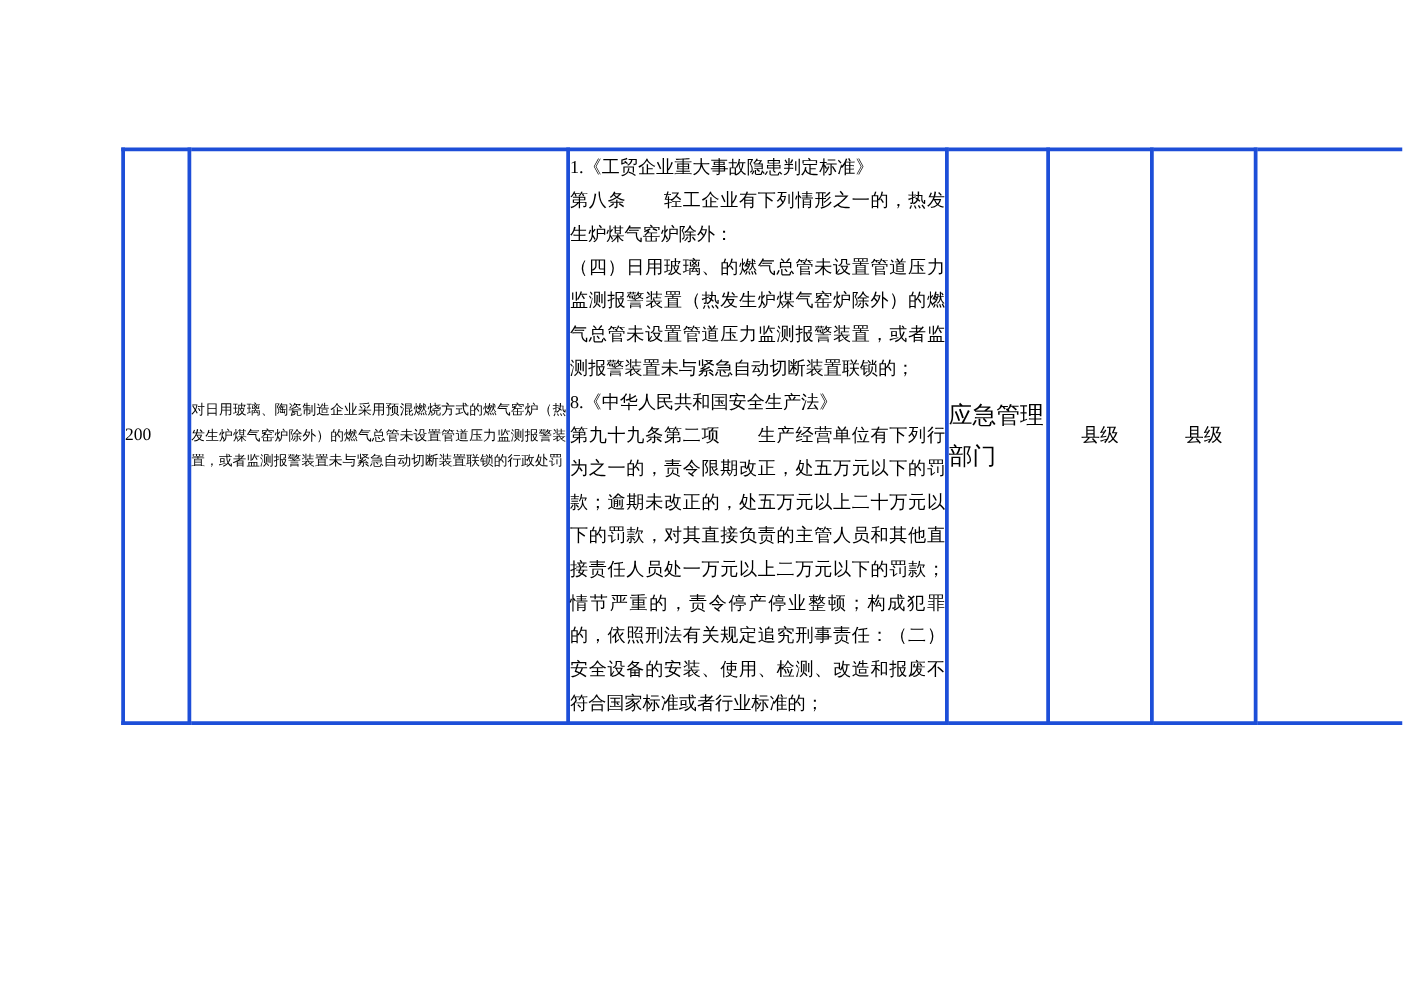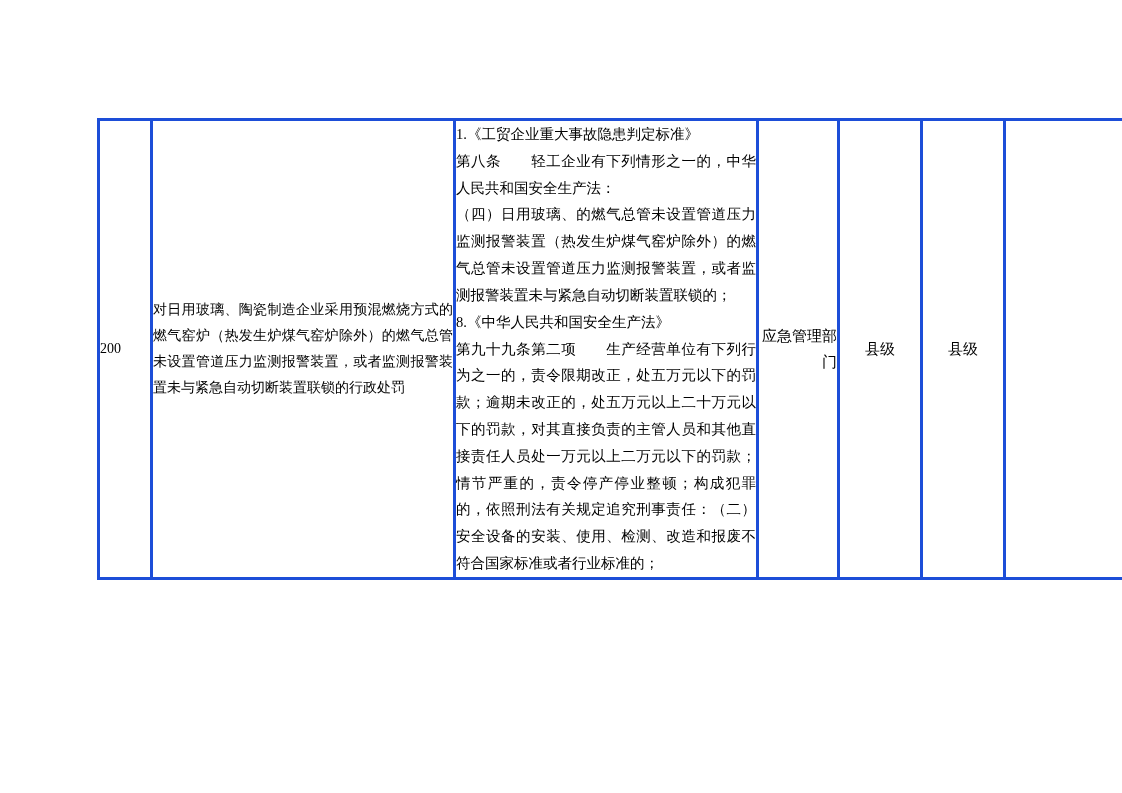--- a/index.html
+++ b/index.html
@@ -29,40 +29,40 @@
     vertical-align: middle;
     padding: 0;
   }
   .cell-index {
     width: 50px;
     font-size: 14px;
     line-height: 1.55;
   }
   .cell-item {
     width: 300px;
-    font-size: 14px;
+    font-size: 11px;
     line-height: 1.85;
     padding: 4px 2px 4px 4px;
     text-align: justify;
     text-justify: inter-ideograph;
     margin-top: 35px;
   }
   .cell-basis {
     width: 300px;
     font-size: 14.5px;
     line-height: 1.85;
     padding: 6px 3px 6px 5px;
     vertical-align: top;
     text-align: justify;
     text-justify: inter-ideograph;
   }
   .cell-dept {
     width: 78px;
-    text-align: right;
-    font-size: 15px;
+    text-align: left;
+    font-size: 19px;
     line-height: 1.75;
     padding: 2px 4px;
   }
   .cell-level {
     width: 80px;
     text-align: center;
     font-size: 15px;
     line-height: 1.75;
   }
   .cell-blank {
@@ -76,21 +76,21 @@
 <body>
 
 <div class="page">
   <table class="doc-table">
     <tbody>
       <tr>
         <td class="cell-index">200</td>
         <td class="cell-item">对日用玻璃、陶瓷制造企业采用预混燃烧方式的燃气窑炉（热发生炉煤气窑炉除外）的燃气总管未设置管道压力监测报警装置，或者监测报警装置未与紧急自动切断装置联锁的行政处罚</td>
         <td class="cell-basis">
           <div class="basis-block">1.《工贸企业重大事故隐患判定标准》</div>
-          <div class="basis-block">第八条　　轻工企业有下列情形之一的，中华人民共和国安全生产法：</div>
+          <div class="basis-block">第八条　　轻工企业有下列情形之一的，热发生炉煤气窑炉除外：</div>
           <div class="basis-block">（四）日用玻璃、的燃气总管未设置管道压力监测报警装置（热发生炉煤气窑炉除外）的燃气总管未设置管道压力监测报警装置，或者监测报警装置未与紧急自动切断装置联锁的；</div>
           <div class="basis-block">8.《中华人民共和国安全生产法》</div>
           <div class="basis-block">第九十九条第二项　　生产经营单位有下列行为之一的，责令限期改正，处五万元以下的罚款；逾期未改正的，处五万元以上二十万元以下的罚款，对其直接负责的主管人员和其他直接责任人员处一万元以上二万元以下的罚款；情节严重的，责令停产停业整顿；构成犯罪的，依照刑法有关规定追究刑事责任：（二）安全设备的安装、使用、检测、改造和报废不符合国家标准或者行业标准的；</div>
         </td>
         <td class="cell-dept">应急管理部门</td>
         <td class="cell-level">县级</td>
         <td class="cell-level">县级</td>
         <td class="cell-blank"></td>
       </tr>
     </tbody>

